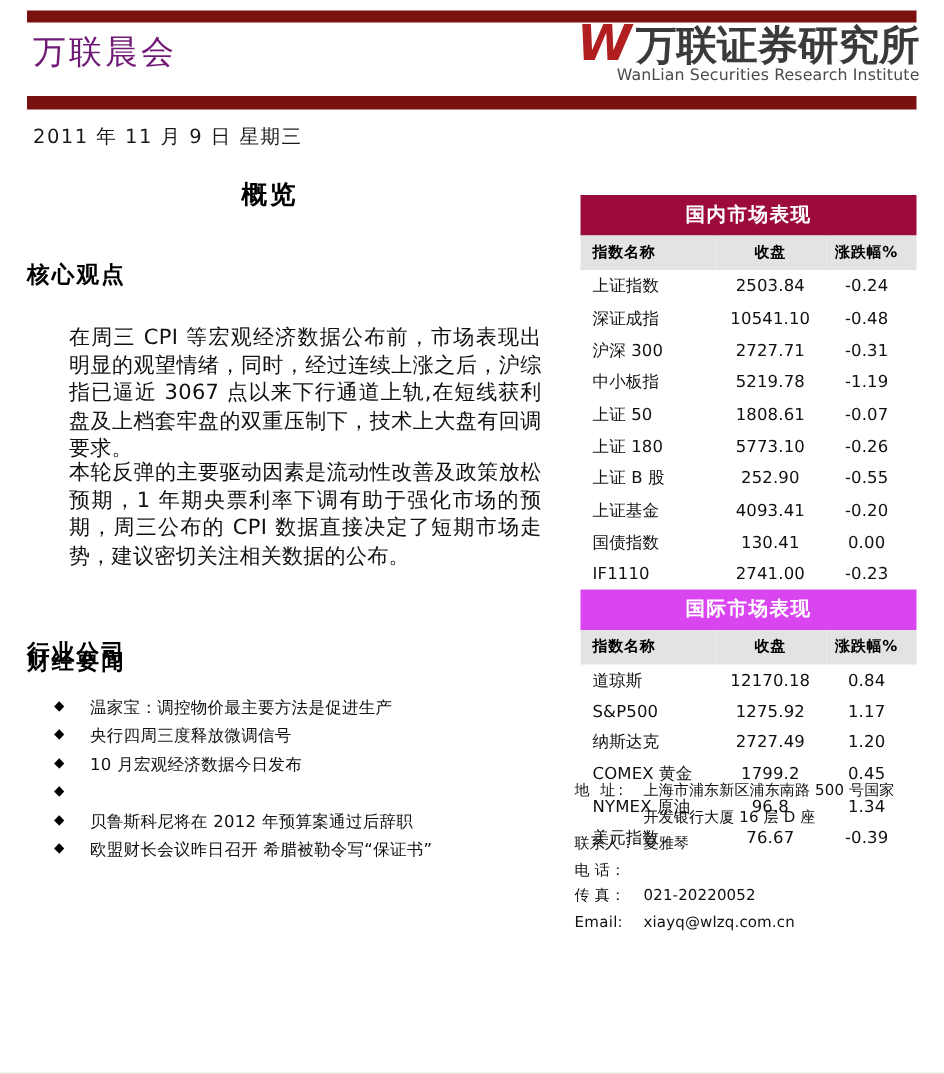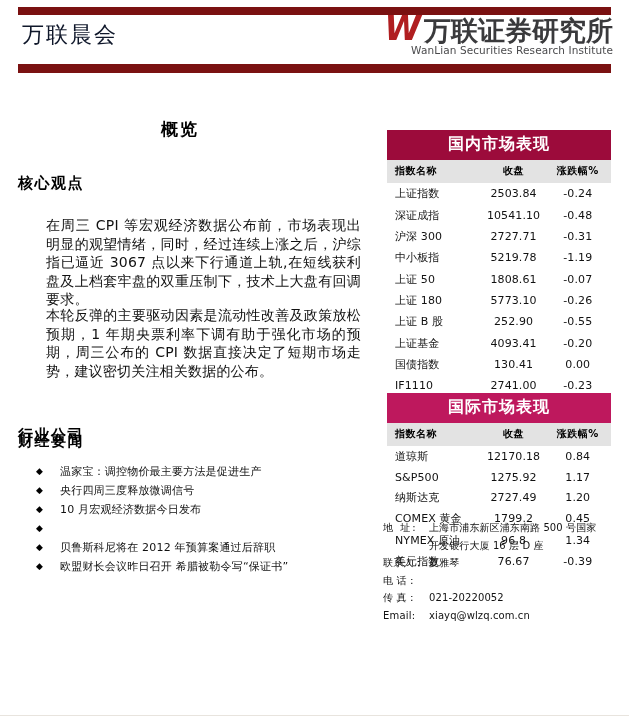--- a/index.html
+++ b/index.html
@@ -41,21 +41,21 @@
     height: 9px;
     background: #7a1111;
   }
   .doc-title {
     position: absolute;
     left: 22px;
     top: 20px;
     font-family: "DejaVu Sans", "Liberation Sans", sans-serif;
     font-size: 22px;
     letter-spacing: 2px;
-    color: #0f172a;
+    color: #701a75;
     font-weight: 400;
   }
   .logo {
     position: absolute;
     right: 16px;
     top: 15px;
     text-align: right;
     line-height: 1;
   }
   .logo-row {
@@ -171,21 +171,21 @@
     width: 224px;
     border-collapse: collapse;
     font-family: "DejaVu Sans", "Liberation Sans", sans-serif;
   }
   #tbl-domestic { top: 130px; }
   #tbl-intl { top: 393px; }
 
   .tbl caption {
     background: #9c0b3b;
     color: #ffffff;
-    font-size: 16px;
+    font-size: 13px;
     font-weight: 700;
     letter-spacing: 1px;
     padding: 4px 0 5px;
     text-align: center;
   }
   .tbl thead th {
     background: #e3e3e3;
     color: #000;
     font-size: 10px;
     font-weight: 700;
@@ -238,20 +238,21 @@
   <div class="logo">
     <div class="logo-row">
       <span class="logo-w" style="color: rgb(176, 30, 32);">W</span>
       <span class="logo-cn">万联证券研究所</span>
     </div>
     <div class="logo-en">WanLian Securities Research Institute</div>
   </div>
 
   <div class="bar-mid" style="background: rgb(122, 17, 17);"></div>
 
+  <div class="date-line">2011 年 11 月 9 日   星期三</div>
   <div class="overview-title">概览</div>
 
   <div class="sec-head" id="core-head">核心观点</div>
   <div class="para" id="para-1">在周三 CPI 等宏观经济数据公布前，市场表现出明显的观望情绪，同时，经过连续上涨之后，沪综指已逼近 3067 点以来下行通道上轨,在短线获利盘及上档套牢盘的双重压制下，技术上大盘有回调要求。</div>
   <div class="para" id="para-2">本轮反弹的主要驱动因素是流动性改善及政策放松预期，1 年期央票利率下调有助于强化市场的预期，周三公布的 CPI 数据直接决定了短期市场走势，建议密切关注相关数据的公布。</div>
 
   <div class="sec-head" id="industry-head">行业公司</div>
   <div class="sec-head" id="finnews-head">财经要闻</div>
 
   <ul class="bullets" id="fin-news-list">
@@ -337,21 +338,21 @@
         </tr>
         <tr>
           <td class="c-name">IF1110</td>
           <td class="c-close">2741.00</td>
           <td class="c-chg">-0.23</td>
         </tr>
       </tbody>
   </table>
 
   <table class="tbl" id="tbl-intl">
-    <caption style="background: #be185d;">国际市场表现</caption>
+    <caption style="background: #d946ef;">国际市场表现</caption>
     <thead>
       <tr>
         <th class="c-name">指数名称</th>
         <th class="c-close">收盘</th>
         <th class="c-chg">涨跌幅%</th>
       </tr>
     </thead>
     <tbody>
         <tr>
           <td class="c-name">道琼斯</td>

